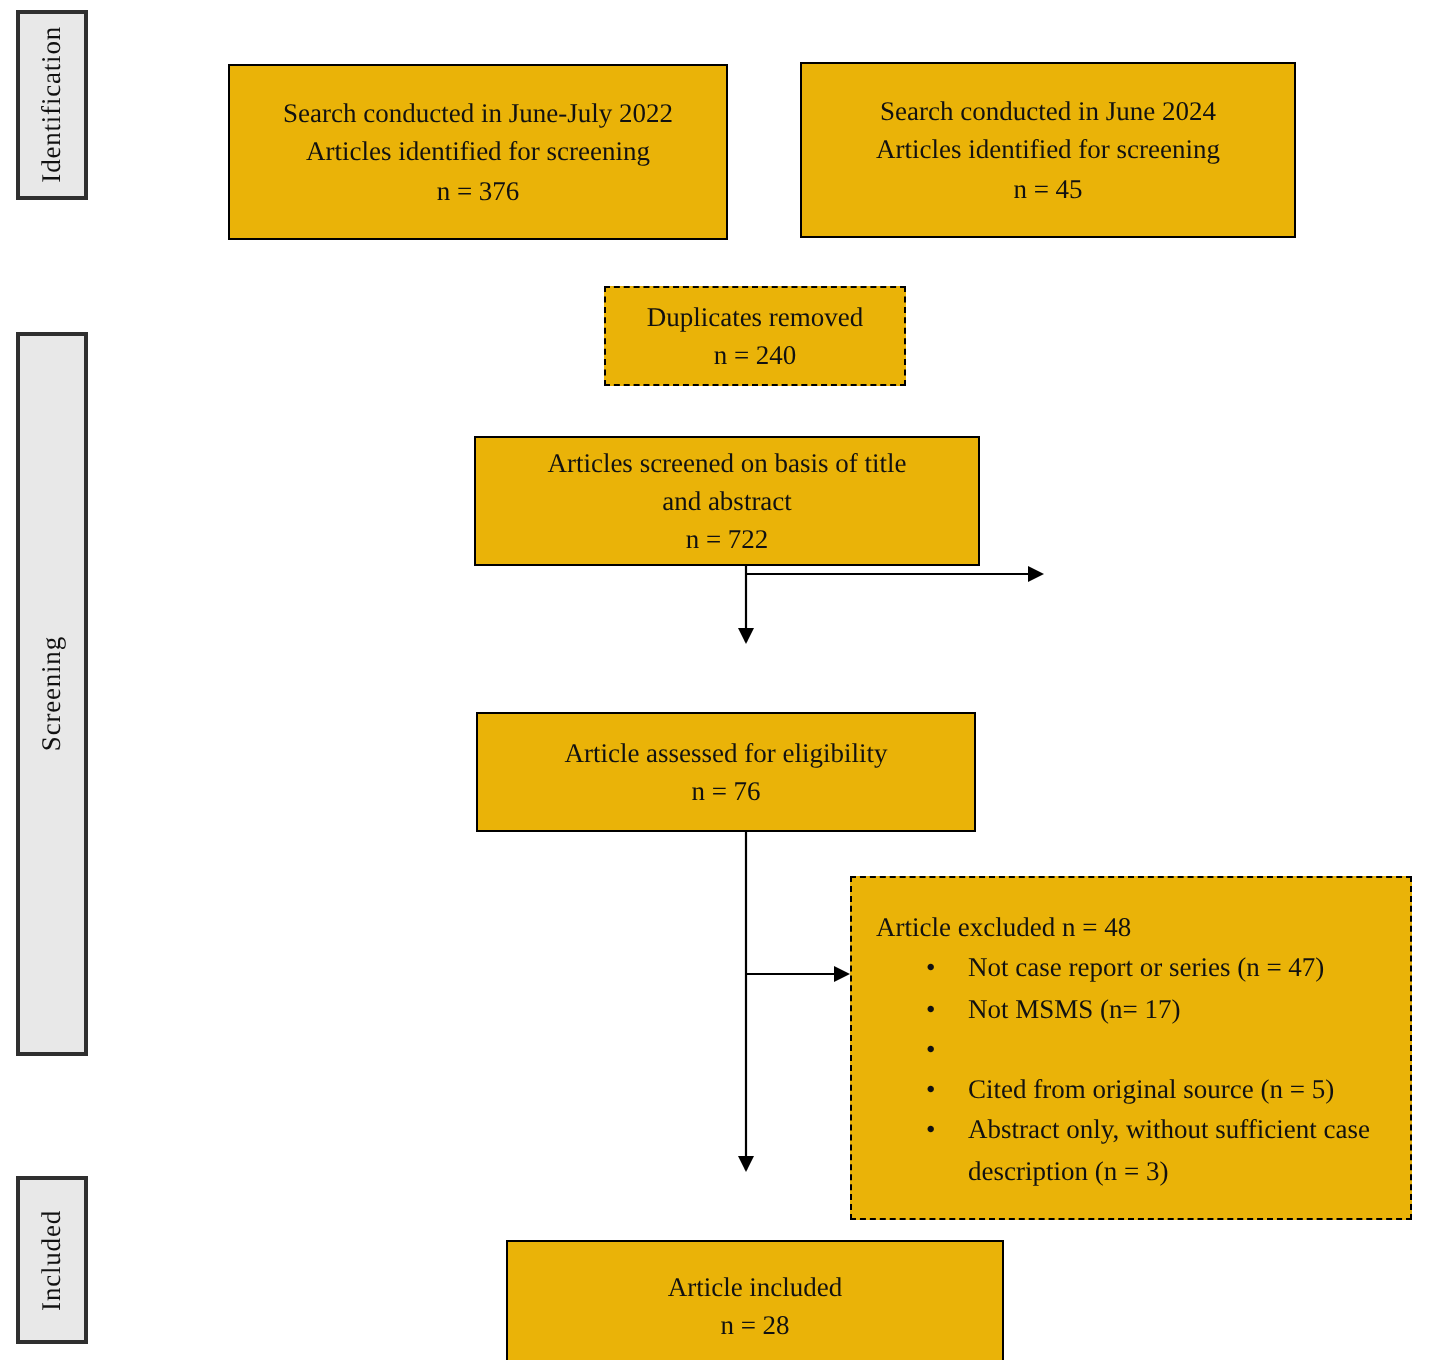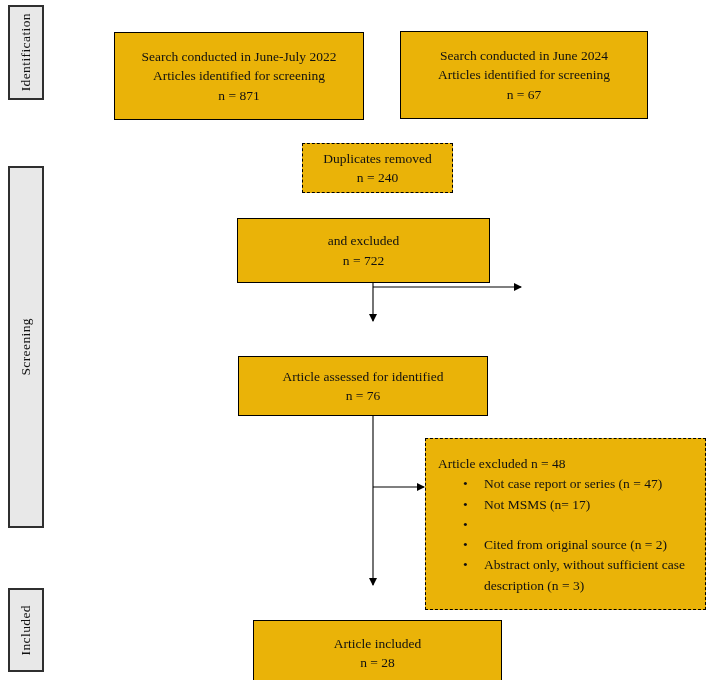--- a/index.html
+++ b/index.html
@@ -64,61 +64,62 @@
     <line x1="375" y1="165" x2="375" y2="183" marker-end="url(#arrow)"></line>
     <line x1="373" y1="255" x2="373" y2="321" marker-end="url(#arrow)"></line>
     <line x1="373" y1="287" x2="521" y2="287" marker-end="url(#arrow)"></line>
     <line x1="373" y1="388" x2="373" y2="585" marker-end="url(#arrow)"></line>
     <line x1="373" y1="487" x2="424" y2="487" marker-end="url(#arrow)"></line>
   </svg>
 
   <div class="fbox" style="left:114px;top:4px;width:250px;height:88px;">
     <div>Search conducted in June-July 2022</div>
     <div>Articles identified for screening</div>
-    <div>n = 871</div>
+    <div>n = 376</div>
   </div>
 
   <div class="fbox" style="left:400px;top:3px;width:248px;height:88px;font-family:Liberation Serif, serif;">
     <div>Search conducted in June 2024</div>
     <div>Articles identified for screening</div>
-    <div>n = 67</div>
+    <div>n = 45</div>
   </div>
 
   <div class="fbox dashed" style="left:302px;top:115px;width:151px;height:50px;">
     <div>Duplicates removed</div>
     <div>n = 240</div>
   </div>
 
   <div class="fbox" style="left:237px;top:190px;width:253px;height:65px;">
-    <div>and excluded</div>
+    <div>Articles screened on basis of title</div>
+    <div>and abstract</div>
     <div>n = 722</div>
   </div>
 
 
   <div class="fbox" style="left:238px;top:328px;width:250px;height:60px;">
-    <div>Article assessed for identified</div>
+    <div>Article assessed for eligibility</div>
     <div>n = 76</div>
   </div>
 
   <div class="fbox dashed reasons" style="left:425px;top:410px;width:281px;height:172px;">
     <div>Article excluded n = 48</div>
     <div class="bullet">
       <span class="dot">•</span>
       <span class="btxt">Not case report or series (n = 47)</span>
     </div>
     <div class="bullet">
       <span class="dot">•</span>
       <span class="btxt">Not MSMS (n= 17)</span>
     </div>
     <div class="bullet">
       <span class="dot">•</span>
     </div>
     <div class="bullet">
       <span class="dot">•</span>
-      <span class="btxt">Cited from original source (n = 2)</span>
+      <span class="btxt">Cited from original source (n = 5)</span>
     </div>
     <div class="bullet">
       <span class="dot">•</span>
       <span class="btxt">Abstract only, without sufficient case description (n = 3)</span>
     </div>
   </div>
 
   <div class="fbox" style="left:253px;top:592px;width:249px;height:66px;">
     <div>Article included</div>
     <div>n = 28</div>

